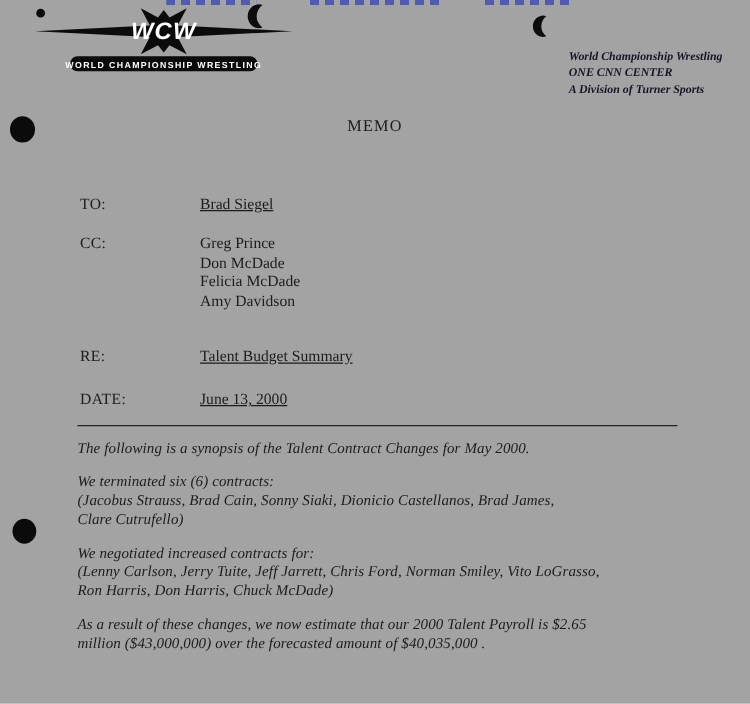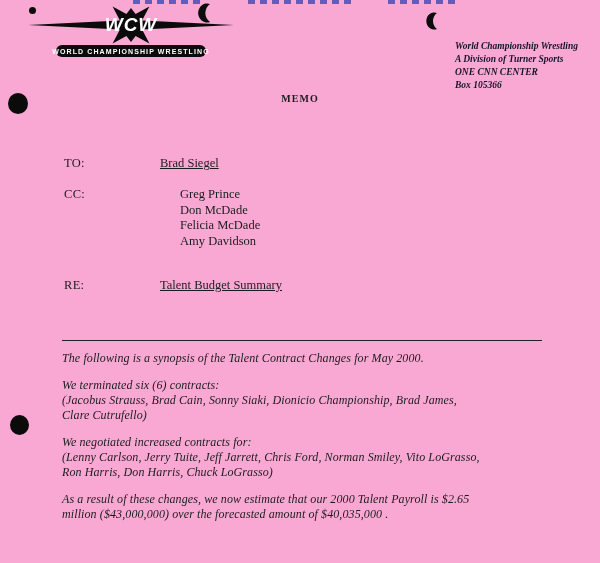--- a/index.html
+++ b/index.html
@@ -4,21 +4,21 @@
 <style>
   html,body{margin:0;padding:0;}
   body{
     width:600px;height:563px;
     background:#ffffff;
     font-family:"Liberation Serif", serif;
     color:#1c1c1c;
     position:relative;
     overflow:hidden;
   }
-  .page{position:absolute;inset:0;background:#f9a8d4;}
+  .page{position:absolute;inset:0;background:#a3a3a3;}
 
   
   .frag{position:absolute;top:0;height:4px;opacity:.8;
     background:repeating-linear-gradient(90deg,#3b49b8 0 7px,transparent 7px 12px);}
   .frag1{left:133px;width:72px;}
   .frag2{left:248px;width:104px;}
   .frag3{left:388px;width:72px;}
   .hole-dot{position:absolute;background:#0b0b0b;border-radius:50%;}
   .dot1{left:8px;top:93px;width:20px;height:21px;}
   .dot2{left:10px;top:415px;width:19px;height:20px;}
@@ -31,25 +31,25 @@
   .logo{position:absolute;left:26px;top:3px;}
   .logo-wcw{fill:#ffffff;font-family:"Liberation Sans",sans-serif;
     font-weight:bold;font-style:italic;font-size:19px;letter-spacing:1px;}
   .logo-banner{fill:#ffffff;font-family:"Liberation Sans",sans-serif;
     font-weight:bold;font-size:7px;letter-spacing:1.1px;}
   .address{position:absolute;left:455px;top:40px;
     font-style:italic;font-weight:bold;font-size:9.5px;line-height:13px;color:#15152a;}
 
   
   .memo-title{position:absolute;left:0;right:0;top:93px;text-align:center;
-    font-weight:bold;font-size:10px;letter-spacing:1px;}
+    font-weight:normal;font-size:13px;letter-spacing:1px;}
 
   .field{position:absolute;left:64px;font-size:12.5px;white-space:nowrap;text-decoration:underline;}
   .field .label{display:inline-block;width:96px;letter-spacing:.3px;}
-  .field .stack{display:inline-block;vertical-align:top;line-height:15.5px;margin-left:20px;}
+  .field .stack{display:inline-block;vertical-align:top;line-height:15.5px;}
   .field .stack .cc-line{display:block;}
   .row-to{top:156px}
   .row-cc{top:187px}
   .row-from{top:250px}
   .row-re{top:278px}
   .row-date{top:312px}
   .scribble{position:absolute;left:150px;top:-13px;}
 
   .rule{position:absolute;left:62px;right:58px;top:340px;border-top:1.6px solid #222;}
 
@@ -81,23 +81,22 @@
     <svg width="210" height="62" viewBox="0 0 210 62">
       <polygon fill="#0b0b0b" points="208,22 116.1,26.6 123.4,40.4 109.6,33.1 105,39 100.4,33.1 86.6,40.4 93.9,26.6 2,22 93.9,17.4 86.6,3.6 100.4,10.9 105,5 109.6,10.9 123.4,3.6 116.1,17.4"></polygon>
       <text class="logo-wcw" x="105" y="28" text-anchor="middle">WCW</text>
       <rect x="30" y="42" width="150" height="12" rx="6" fill="#0b0b0b"></rect>
       <text class="logo-banner" x="105" y="51" text-anchor="middle">WORLD CHAMPIONSHIP WRESTLING</text>
     </svg>
   </div>
 
   <div class="address">
     <div>World Championship Wrestling</div>
+    <div>ONE CNN CENTER</div>
     <div>A Division of Turner Sports</div>
-    <div>ONE CNN CENTER</div>
-    <div>Box 105366</div>
   </div>
 
   <div class="memo-title">MEMO</div>
 
   <div class="field row-to">
     <span class="label">TO:</span><span class="value">Brad Siegel</span>
   </div>
 
   <div class="field row-cc">
     <span class="label">CC:</span><span class="stack">
@@ -106,36 +105,39 @@
       <span class="cc-line">Felicia McDade</span>
       <span class="cc-line">Amy Davidson</span>
     </span>
   </div>
 
 
   <div class="field row-re">
     <span class="label">RE:</span><span class="value">Talent Budget Summary</span>
   </div>
 
+  <div class="field row-date">
+    <span class="label">DATE:</span><span class="value">June 13, 2000</span>
+  </div>
 
   <div class="rule"></div>
 
   <div class="body-text">
     <p>
       <span class="line">The following is a synopsis of the Talent Contract Changes for May 2000.</span>
     </p>
     <p>
       <span class="line">We terminated six (6) contracts:</span>
-      <span class="line">(Jacobus Strauss, Brad Cain, Sonny Siaki, Dionicio Championship, Brad James,</span>
+      <span class="line">(Jacobus Strauss, Brad Cain, Sonny Siaki, Dionicio Castellanos, Brad James,</span>
       <span class="line">Clare Cutrufello)</span>
     </p>
     <p>
       <span class="line">We negotiated increased contracts for:</span>
       <span class="line">(Lenny Carlson, Jerry Tuite, Jeff Jarrett, Chris Ford, Norman Smiley, Vito LoGrasso,</span>
-      <span class="line">Ron Harris, Don Harris, Chuck LoGrasso)</span>
+      <span class="line">Ron Harris, Don Harris, Chuck McDade)</span>
     </p>
     <p>
       <span class="line">As a result of these changes, we now estimate that our 2000 Talent Payroll is $2.65</span>
       <span class="line">million ($43,000,000) over the forecasted amount of $40,035,000 .</span>
     </p>
   </div>
 
 </div>
 
 </body></html>

